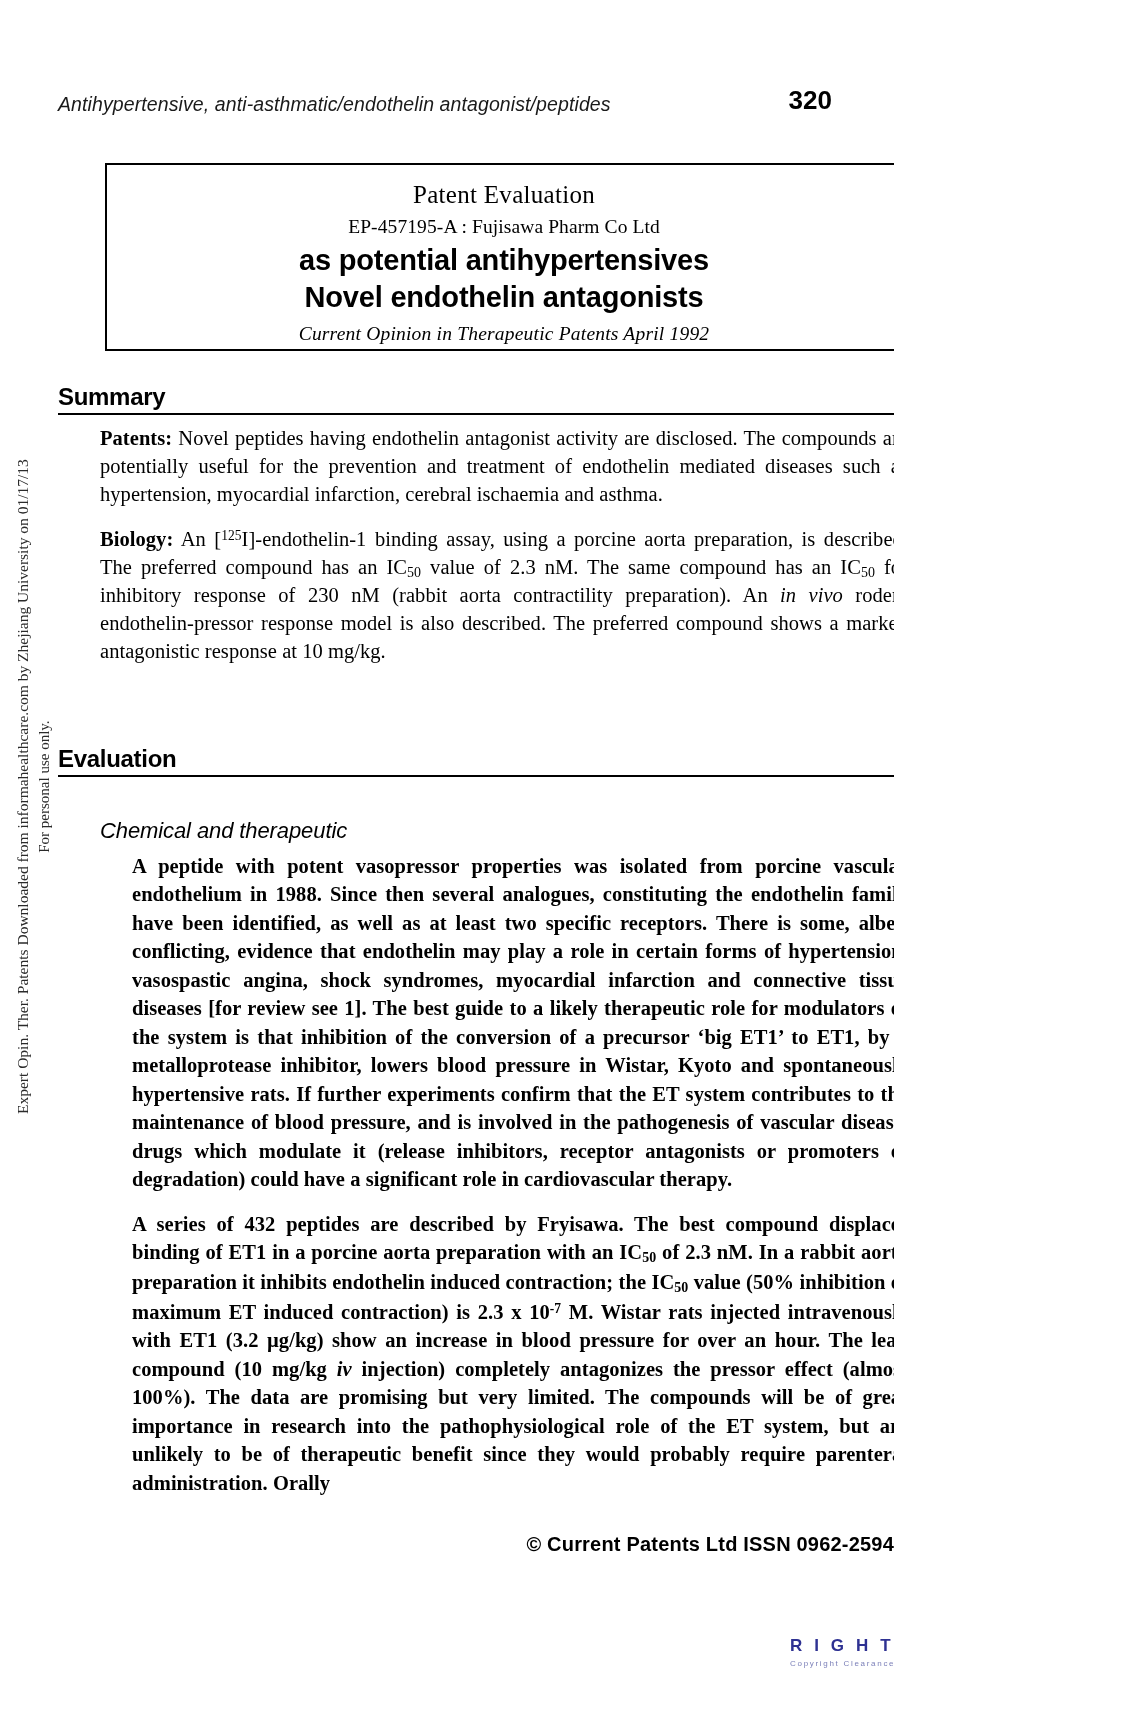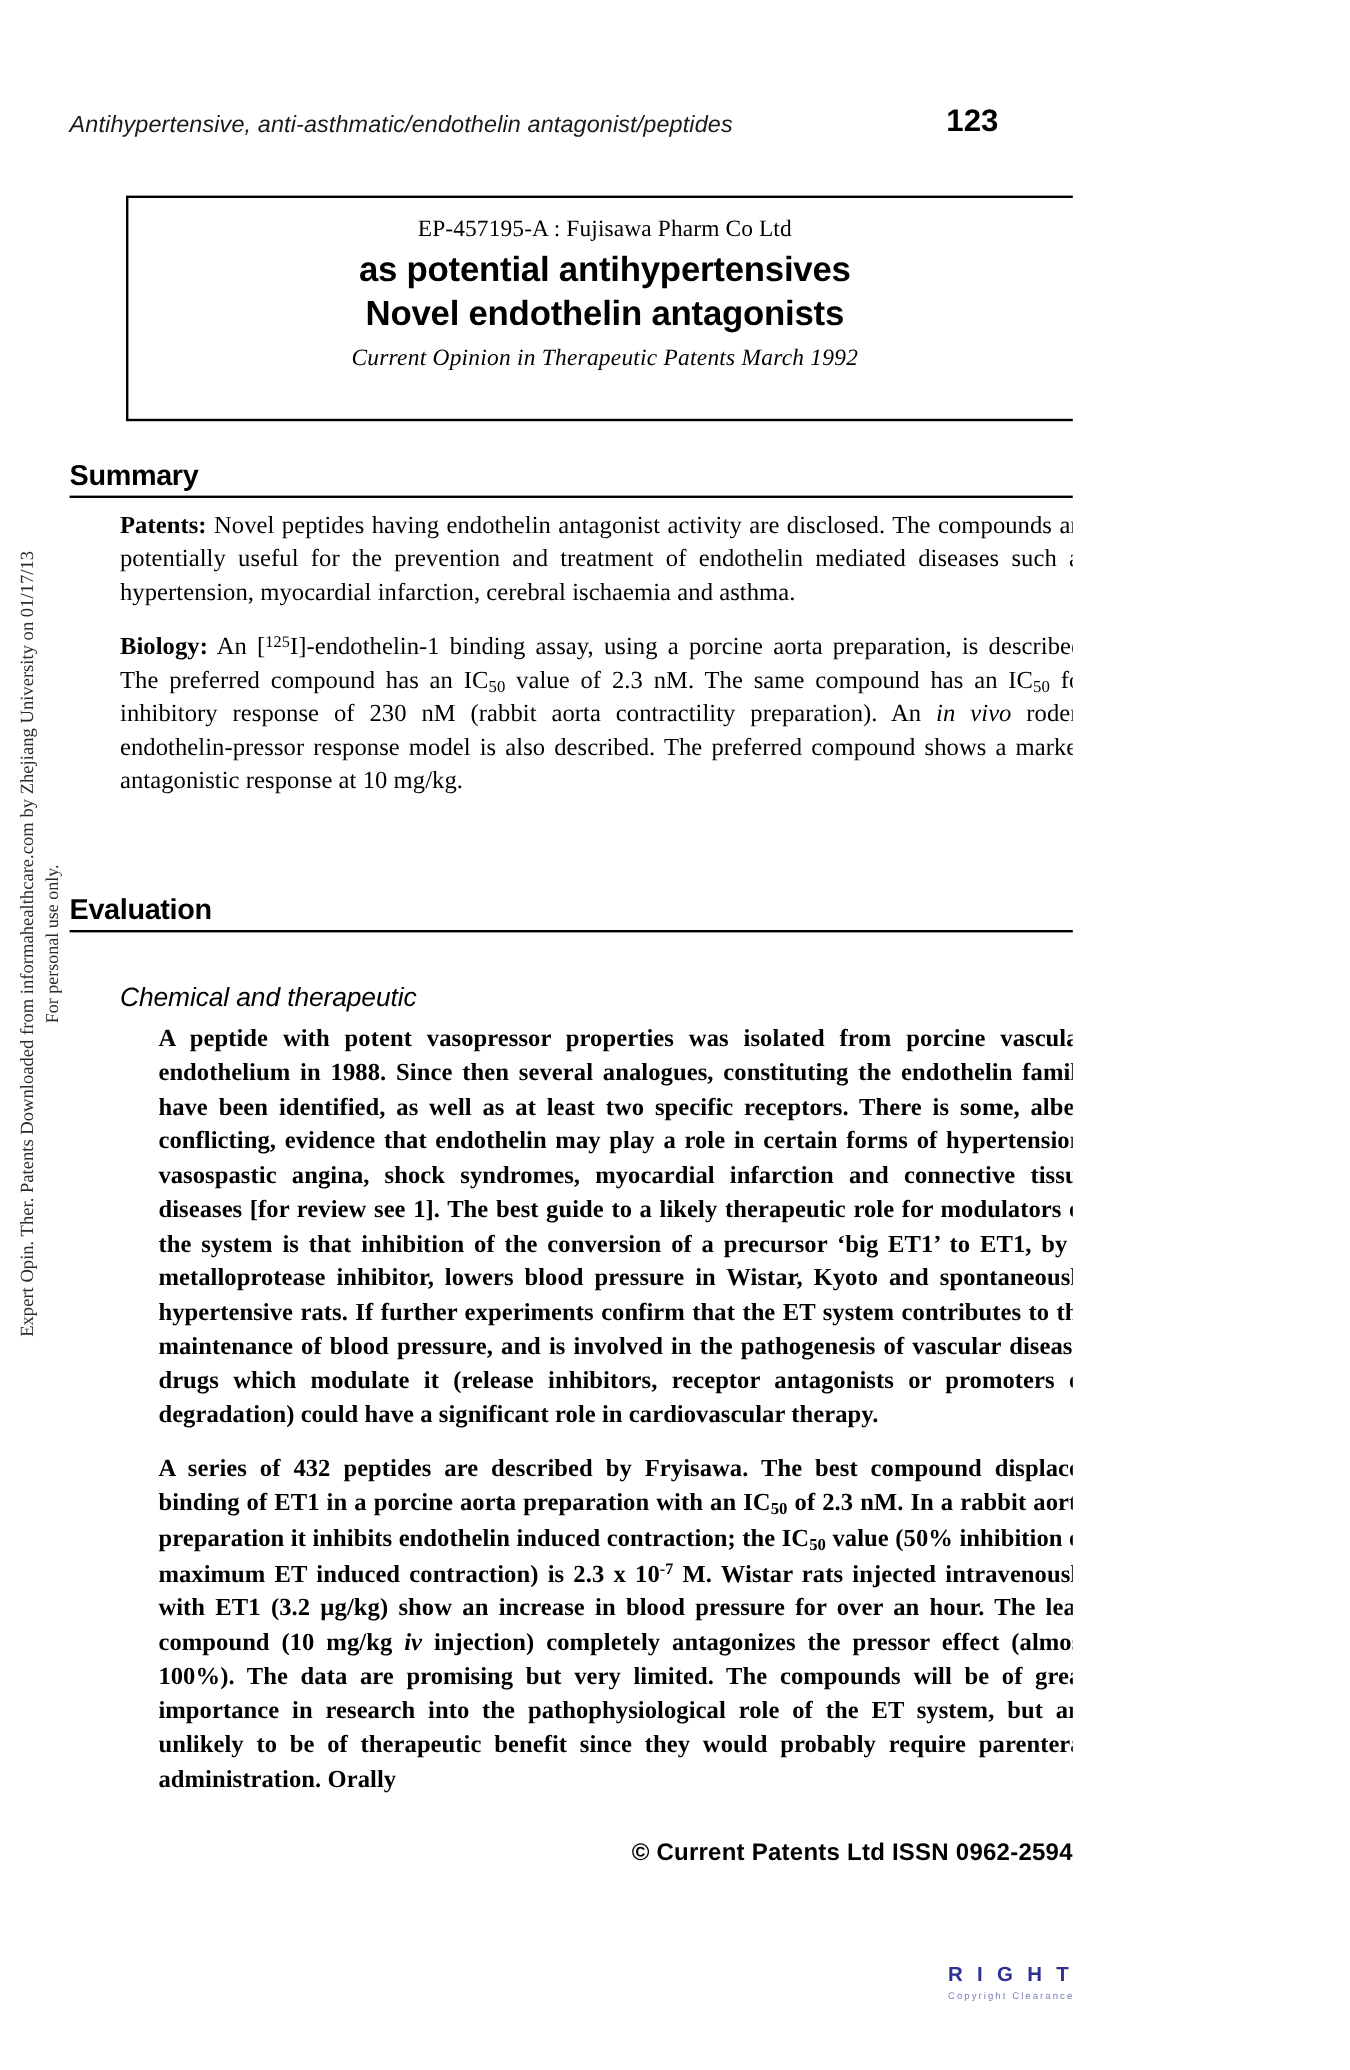--- a/index.html
+++ b/index.html
@@ -218,29 +218,30 @@
     margin-top: 3px;
     white-space: nowrap;
   }
 </style>
 </head>
 <body>
 
 <div class="page">
 
   <div class="running-head">Antihypertensive, anti-asthmatic/endothelin antagonist/peptides</div>
-  <div class="page-number">123</div>
+  <div class="page-number">320</div>
 
   <div class="title-box">
+    <div class="tb-line1">Patent Evaluation</div>
     <div class="tb-line2">EP-457195-A : Fujisawa Pharm Co Ltd</div>
     <div class="tb-title">
       <div>as potential antihypertensives</div>
       <div>Novel endothelin antagonists</div>
     </div>
-    <div class="tb-journal">Current Opinion in Therapeutic Patents March 1992</div>
+    <div class="tb-journal">Current Opinion in Therapeutic Patents April 1992</div>
   </div>
 
   <div class="sec-head" id="sec-summary">
     <span class="sh-text">Summary</span>
     <span class="sh-rule"></span>
   </div>
 
   <div class="body-col" id="summary-body">
     <p class="para"><span class="lead">Patents:</span><span> Novel peptides having endothelin antagonist activity are disclosed. The compounds are potentially useful for the prevention and treatment of endothelin mediated diseases such as hypertension, myocardial infarction, cerebral ischaemia and asthma.</span></p>
 

